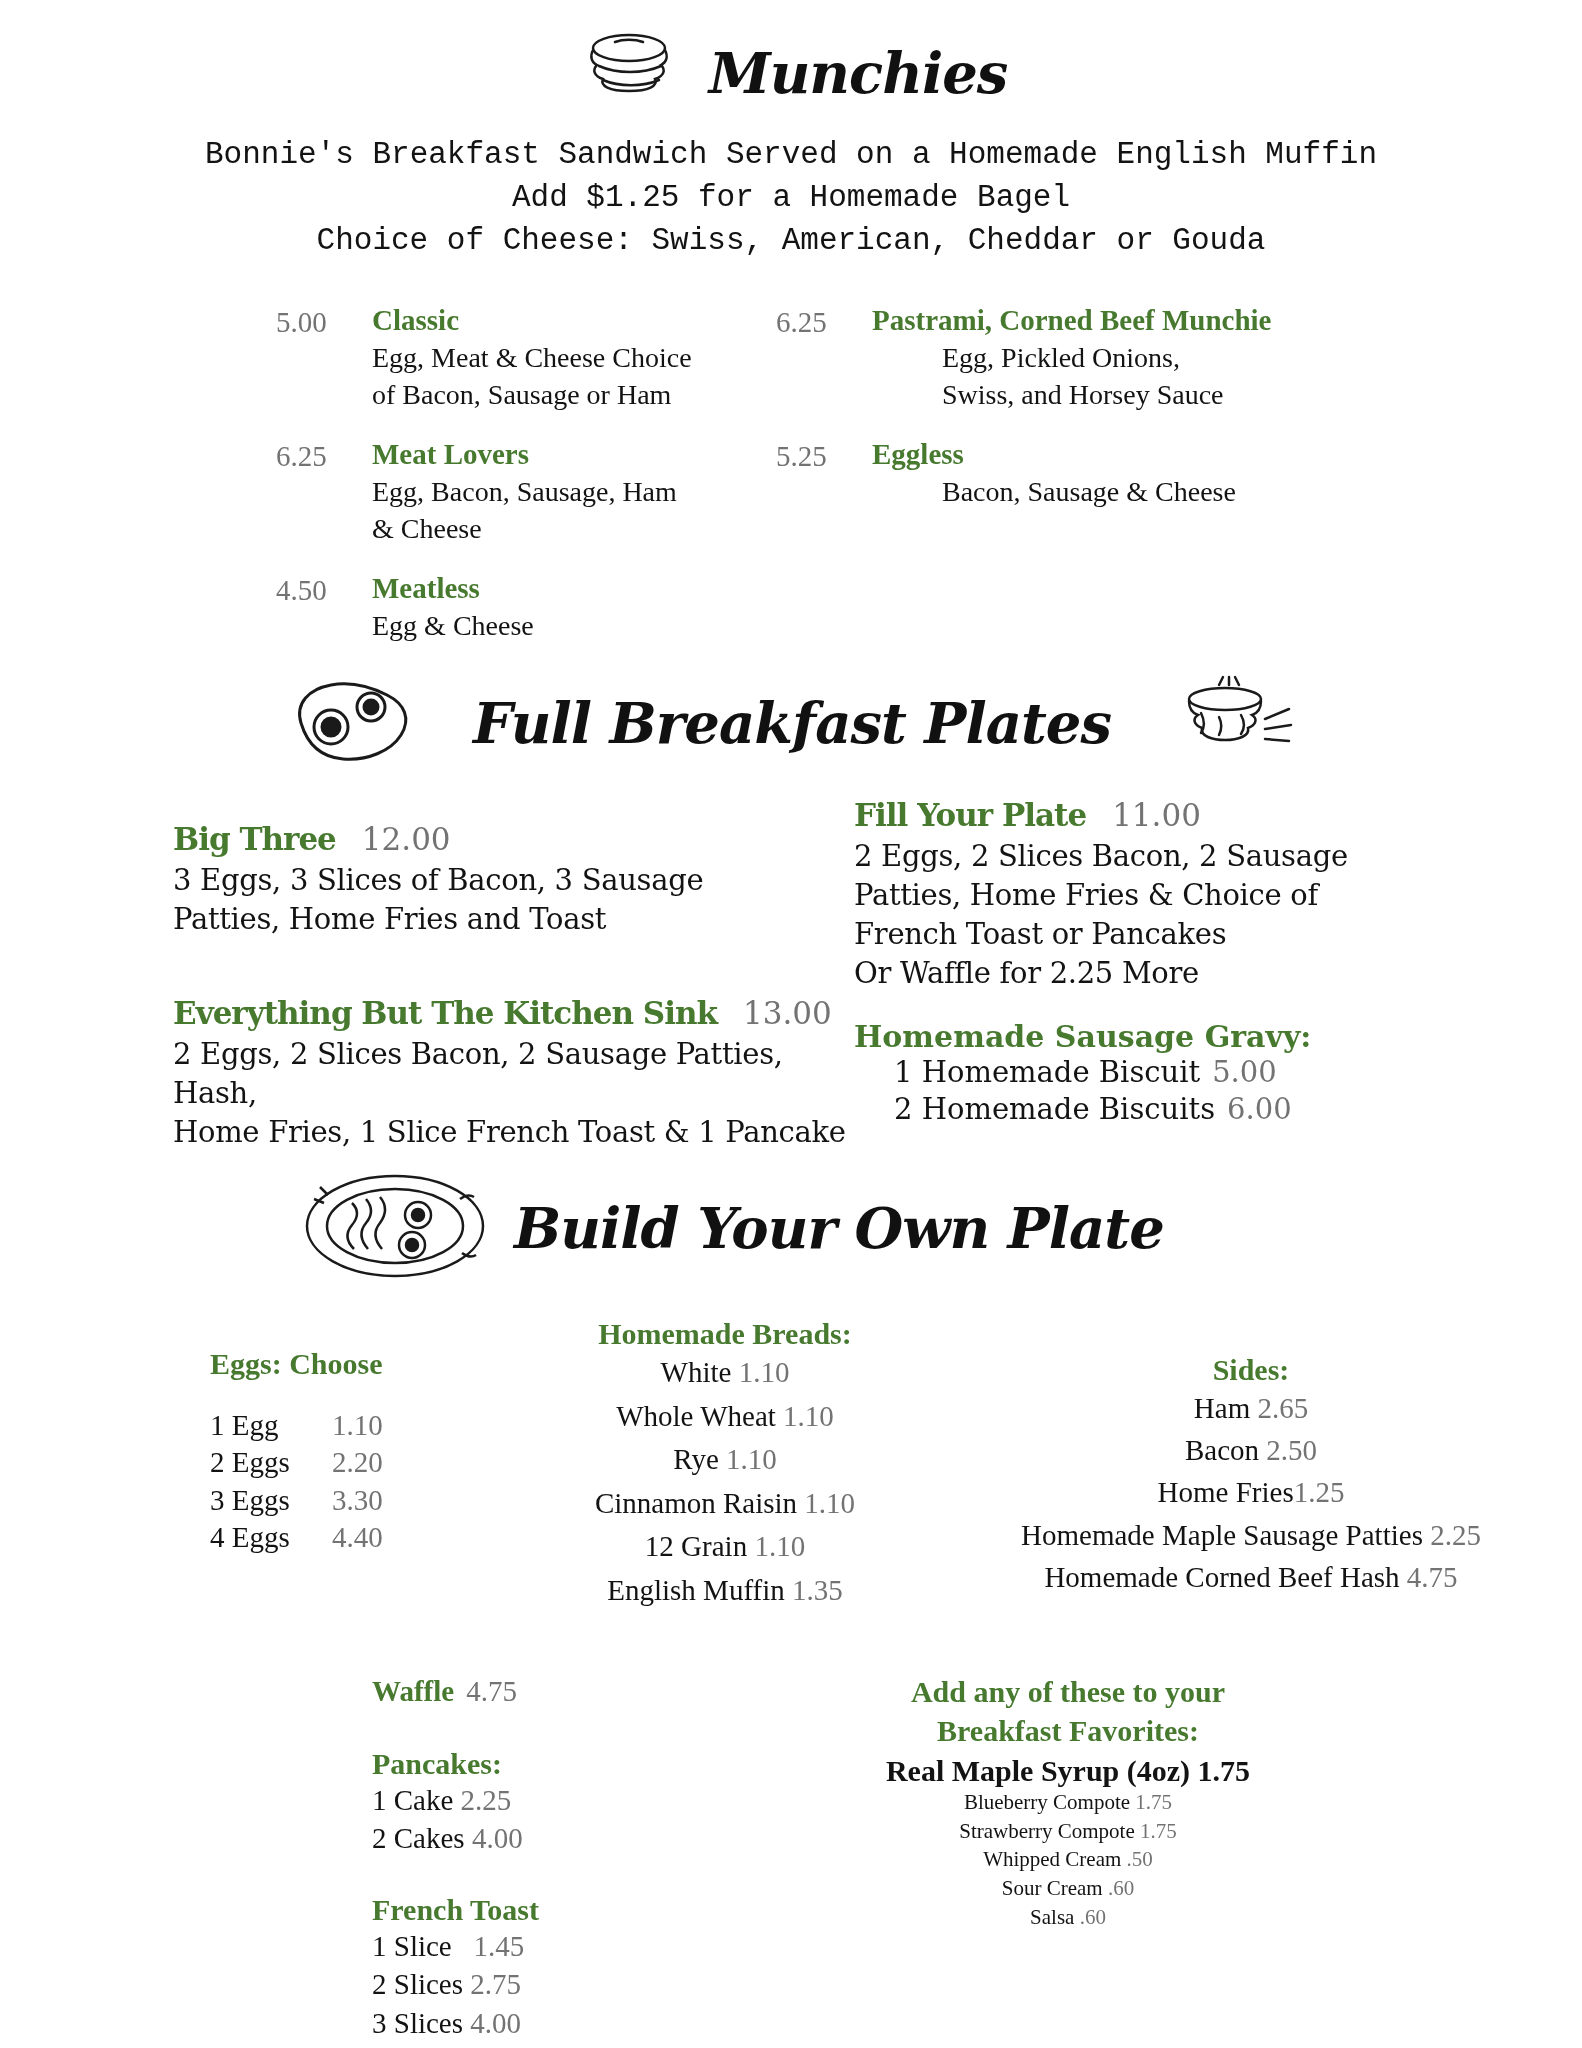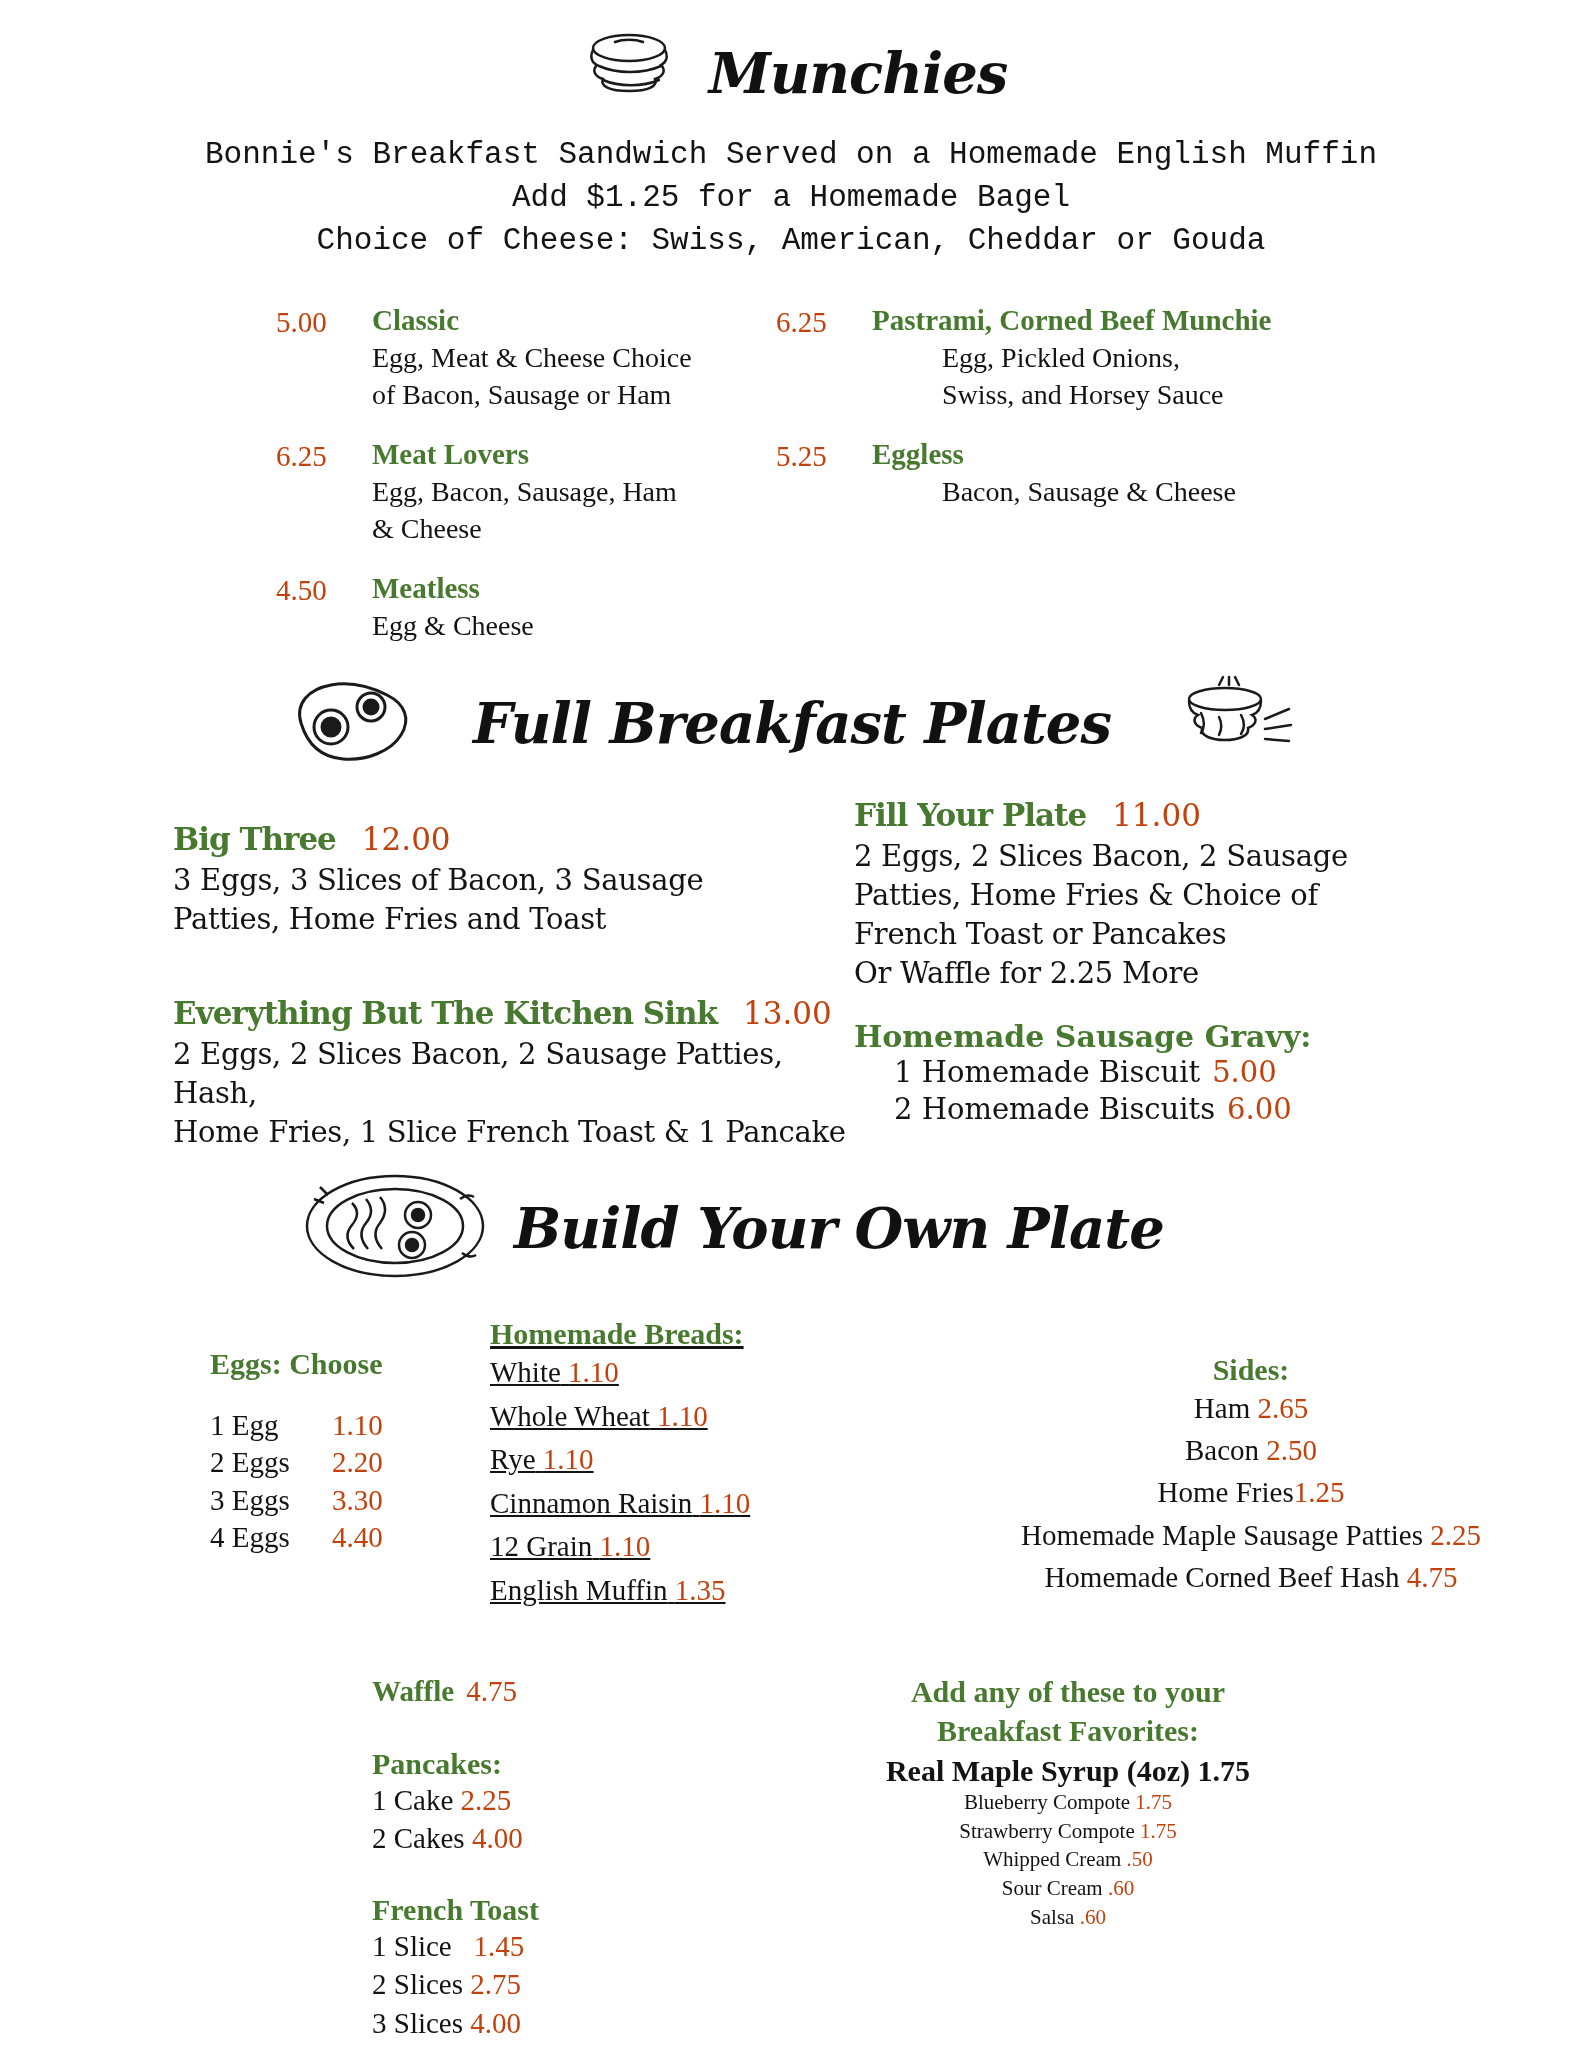--- a/index.html
+++ b/index.html
@@ -2,21 +2,21 @@
 <html><head>
 <meta charset="utf-8">
 <style>
   * { margin:0; padding:0; box-sizing:border-box; }
   body { background:#ffffff; }
   .page {
     width:1582px; height:2048px; background:#ffffff; position:relative; overflow:hidden;
     font-family:"Liberation Serif", serif; color:#131313;
   }
   .green { color:#47792f; font-weight:bold; }
-  .gold  { color:#c2410c; }
+  .gold  { color:#737373; }
   .pre { white-space:pre-line; }
 
   
   .m-header { display:flex; justify-content:center; align-items:center; gap:22px; padding-top:28px; }
   .big-title { font-family:"DejaVu Serif", serif; font-style:italic; font-weight:bold; font-size:56px; color:#111; letter-spacing:-1px; }
   .m-intro { text-align:center; font-size:31px; line-height:1.38; margin-top:16px;font-family:Liberation Mono, monospace; }
   .m-items { display:grid; grid-template-columns:500px 1fr; margin:42px 60px 0 276px; }
   .m-item { display:flex; align-items:flex-start; margin-bottom:24px; }
   .m-price { width:96px; flex-shrink:0; font-size:29px; padding-top:2px; }
   .m-name { font-size:29px; }
@@ -40,21 +40,21 @@
 
   
   .b-header { display:flex; align-items:center; gap:24px; margin-top:18px; padding-left:300px; }
   .b-grid { display:flex; margin-left:210px; margin-right:40px; margin-top:30px; }
   .b-heading { font-size:30px; }
   .b-line { font-size:29px; line-height:1.45; }
   .b-eggs { width:280px; margin-top:30px; }
   .egg-rows { margin-top:26px; }
   .egg-row { display:flex; font-size:29px; line-height:1.28; }
   .egg-name { width:122px; }
-  .b-breads { width:470px; text-align:left;text-decoration:underline; }
+  .b-breads { width:470px; text-align:center; }
   .b-breads .b-line { line-height:1.5; }
   .b-sides { flex:1; text-align:center; margin-top:36px; }
   .b-bottom { display:flex; margin-top:60px; }
   .b-left { margin-left:372px; width:330px; }
   .b-left .b-line { line-height:1.32; }
   .blk { margin-top:36px; }
   .sp { margin-left:12px; }
   .b-addons { margin-left:116px; width:500px; text-align:center; }
   .addons-head { font-size:30px; line-height:1.3; }
   .addons-featured { font-size:30px; font-weight:bold; margin-top:4px; }

